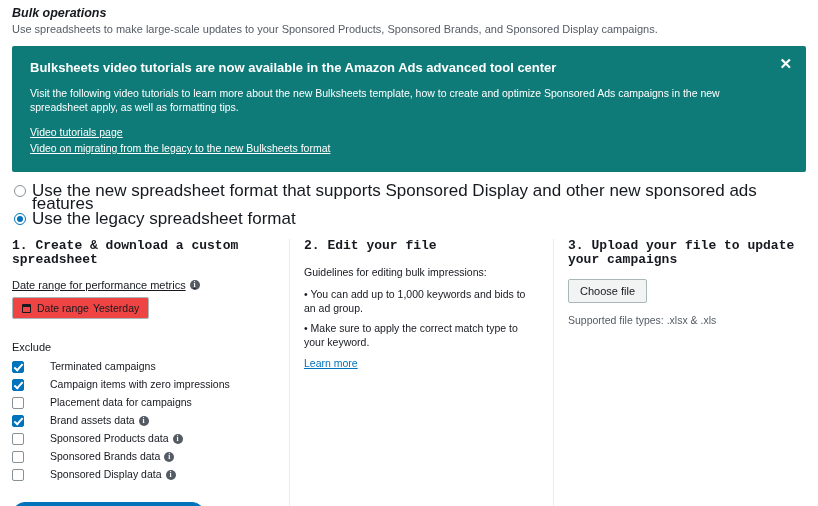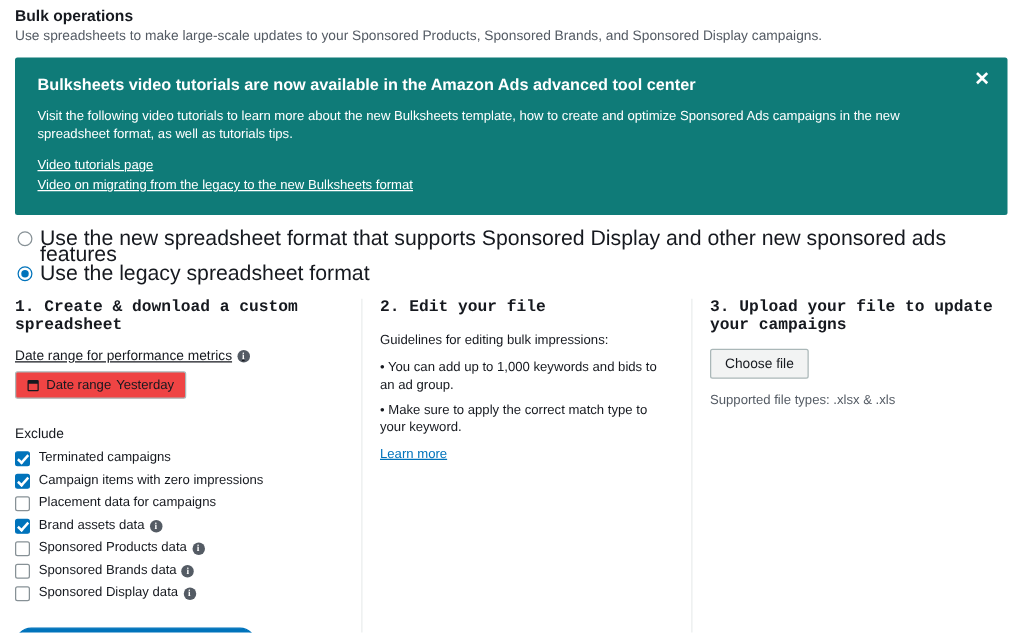--- a/index.html
+++ b/index.html
@@ -21,20 +21,21 @@
     height: 506px;
     box-sizing: border-box;
     padding: 6px 12px 0 12px;
   }
   .page-title {
     font-size: 12.5px;
     font-weight: bold;
     color: #16191f;
     margin: 0 0 2px 0;
     line-height: 14px;
+    font-style: italic;
   }
   .page-subtitle {
     font-size: 11px;
     color: #545b64;
     margin: 0 0 10px 0;
     line-height: 14px;
   }
 
   
   .banner {
@@ -217,20 +218,21 @@
   .exclude-title {
     font-size: 11px;
     color: #16191f;
     margin-top: 22px;
     margin-bottom: 7px;
   }
   .check-row {
     display: flex;
     align-items: center;
     margin-bottom: 5px;
+    gap: 19px;
   }
   .checkbox {
     width: 12px;
     height: 12px;
     border: 1px solid #879196;
     border-radius: 2px;
     background: #ffffff;
     box-sizing: border-box;
     margin-right: 7px;
     flex: 0 0 auto;
@@ -314,21 +316,21 @@
 <body>
 
 <div class="page">
 
   <div class="page-title">Bulk operations</div>
   <div class="page-subtitle">Use spreadsheets to make large-scale updates to your Sponsored Products, Sponsored Brands, and Sponsored Display campaigns.</div>
 
   <div class="banner">
     <div class="banner-close">✕</div>
     <div class="banner-title">Bulksheets video tutorials are now available in the Amazon Ads advanced tool center</div>
-    <div class="banner-body">Visit the following video tutorials to learn more about the new Bulksheets template, how to create and optimize Sponsored Ads campaigns in the new spreadsheet format, as well as tutorials tips.</div>
+    <div class="banner-body">Visit the following video tutorials to learn more about the new Bulksheets template, how to create and optimize Sponsored Ads campaigns in the new spreadsheet apply, as well as formatting tips.</div>
     <a class="banner-link">Video tutorials page</a>
     <a class="banner-link">Video on migrating from the legacy to the new Bulksheets format</a>
   </div>
 
   <div class="format-block">
     <div class="radio-row">
       <span class="radio"></span>
       <span class="radio-label">Use the new spreadsheet format that supports Sponsored Display and other new sponsored ads features</span>
     </div>
     <div class="radio-row">

